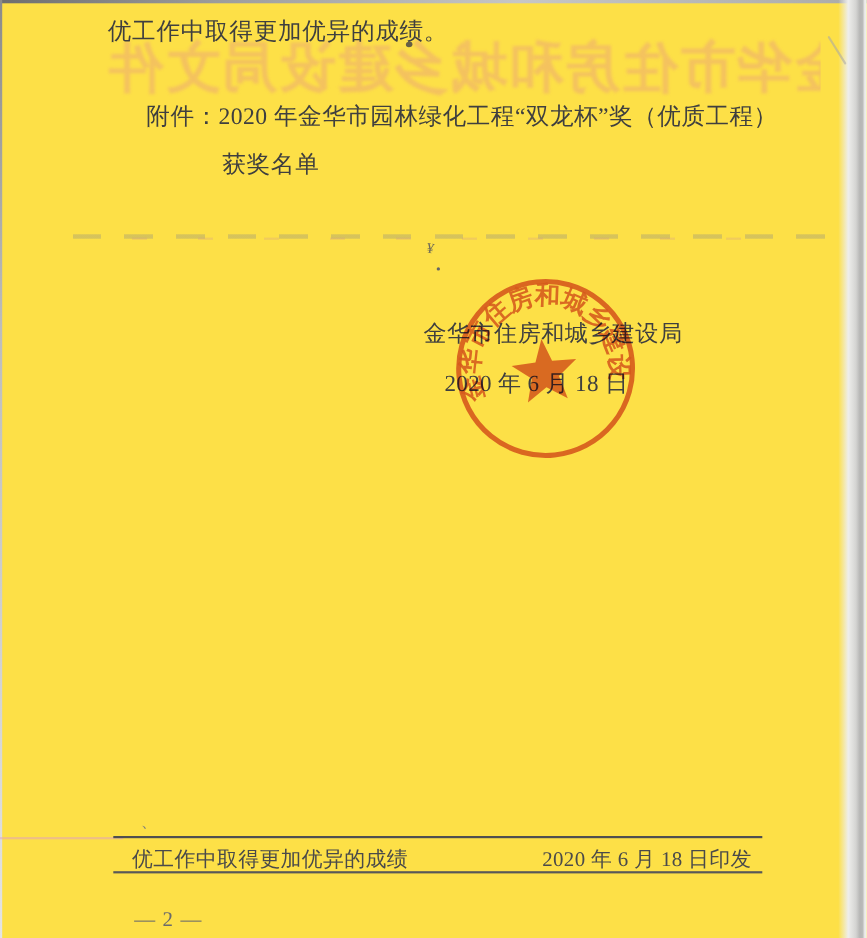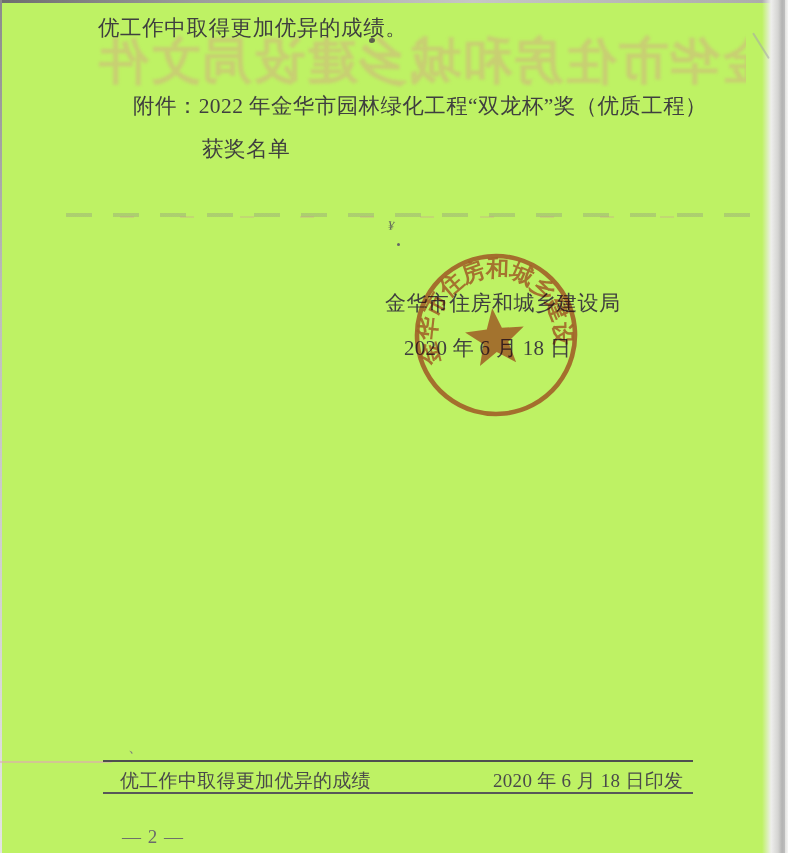--- a/index.html
+++ b/index.html
@@ -1,20 +1,20 @@
 <!DOCTYPE html>
 <html><head>
 <meta charset="utf-8">
 <style>
   * { margin:0; padding:0; box-sizing:border-box; }
   html,body { width:788px; height:853px; }
   body { font-family:"Liberation Serif","DejaVu Serif",serif; background:#ffffff; }
   .page {
     position:relative; width:788px; height:853px;
-    background:#bef264; overflow:hidden;
+    background:#fde047; overflow:hidden;
   }
   .abs { position:absolute; white-space:nowrap; }
   .doc-text { color:#3f3f3f; }
   
   .edge-top { left:0; top:0; width:788px; height:3px;
     background:linear-gradient(90deg,#6e6e6e,#9c9c9c 25%,#c6c6c5 60%,#aaaaa9 100%); }
   .edge-left { left:0; top:0; width:2px; height:853px;
     background:linear-gradient(180deg,#8b8b8b,#bdbdbc 35%,#d2d2d1 70%,#e4e4e3); }
   .edge-right { right:0; top:0; width:26px; height:853px;
     background:linear-gradient(90deg,rgba(0,0,0,0) 0%,#eeeeec 35%,#d4d4d2 62%,#b6b6b5 76%,#e0e0de 88%,#f5f5f4 100%); }
@@ -66,21 +66,21 @@
   <div class="abs edge-right-line"></div>
   <div class="abs pen-mark"></div>
 
   <div class="abs watermark">
     <span>金华市住房和城乡建设局文件</span>
   </div>
 
   <div class="abs doc-text line-body">优工作中取得更加优异的成绩。</div>
   <div class="abs ink-speck"></div>
 
-  <div class="abs doc-text attach-1">附件：2022 年金华市园林绿化工程“双龙杯”奖（优质工程）</div>
+  <div class="abs doc-text attach-1">附件：2020 年金华市园林绿化工程“双龙杯”奖（优质工程）</div>
   <div class="abs doc-text attach-2">获奖名单</div>
 
   <div class="abs smudge"></div>
   <div class="abs smudge2"></div>
   <div class="abs squiggle">¥</div>
   <div class="abs squiggle-dot"></div>
 
   <div class="abs doc-text sig-org">金华市住房和城乡建设局</div>
   <div class="abs doc-text sig-date">2020 年 6 月 18 日</div>
 

